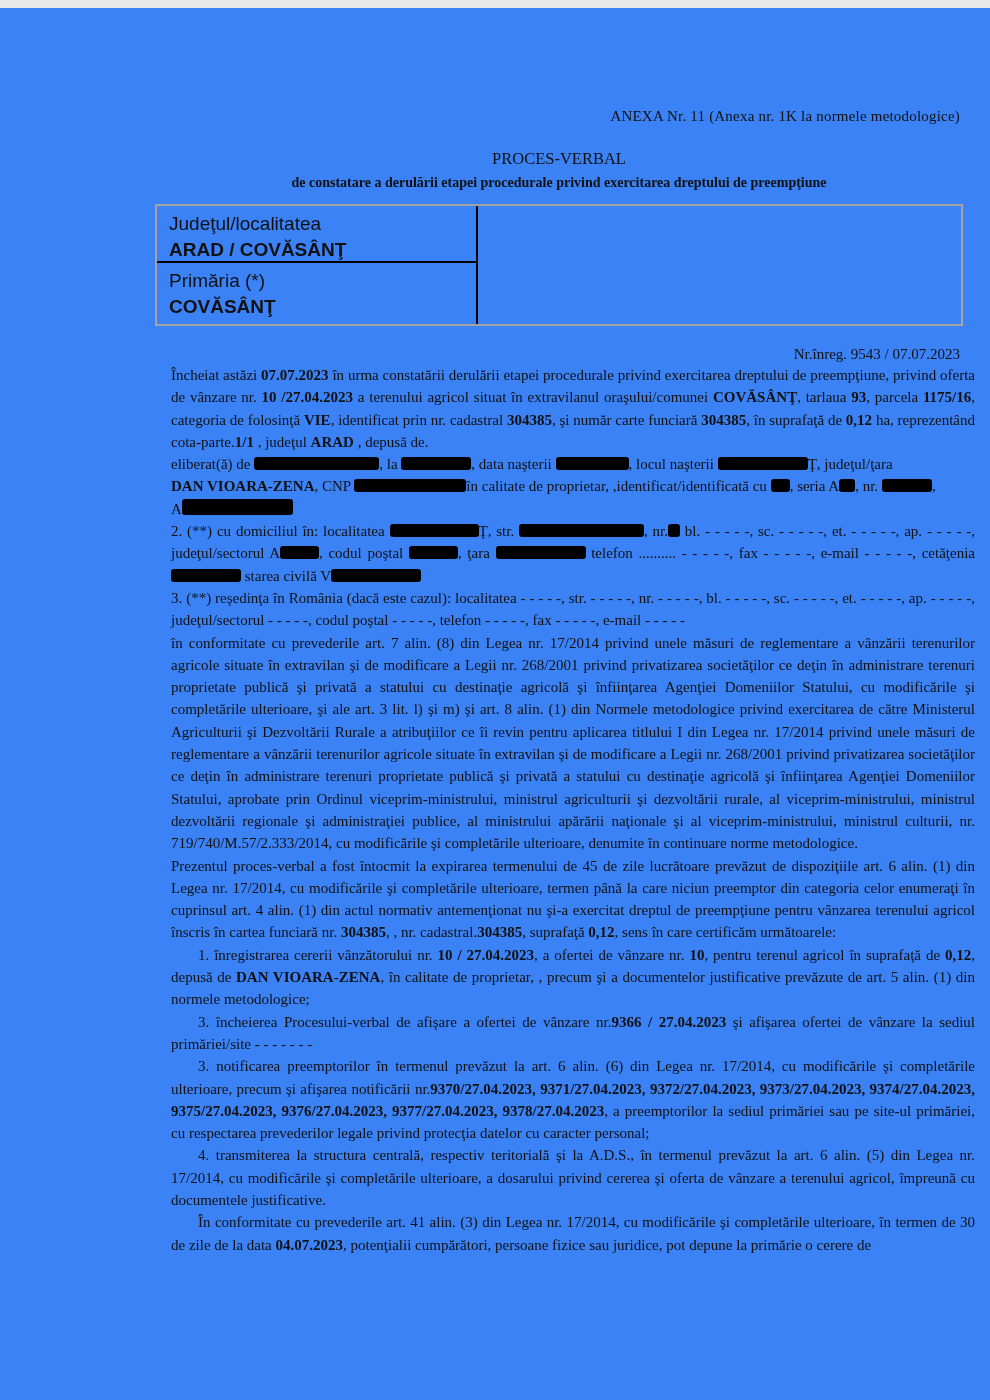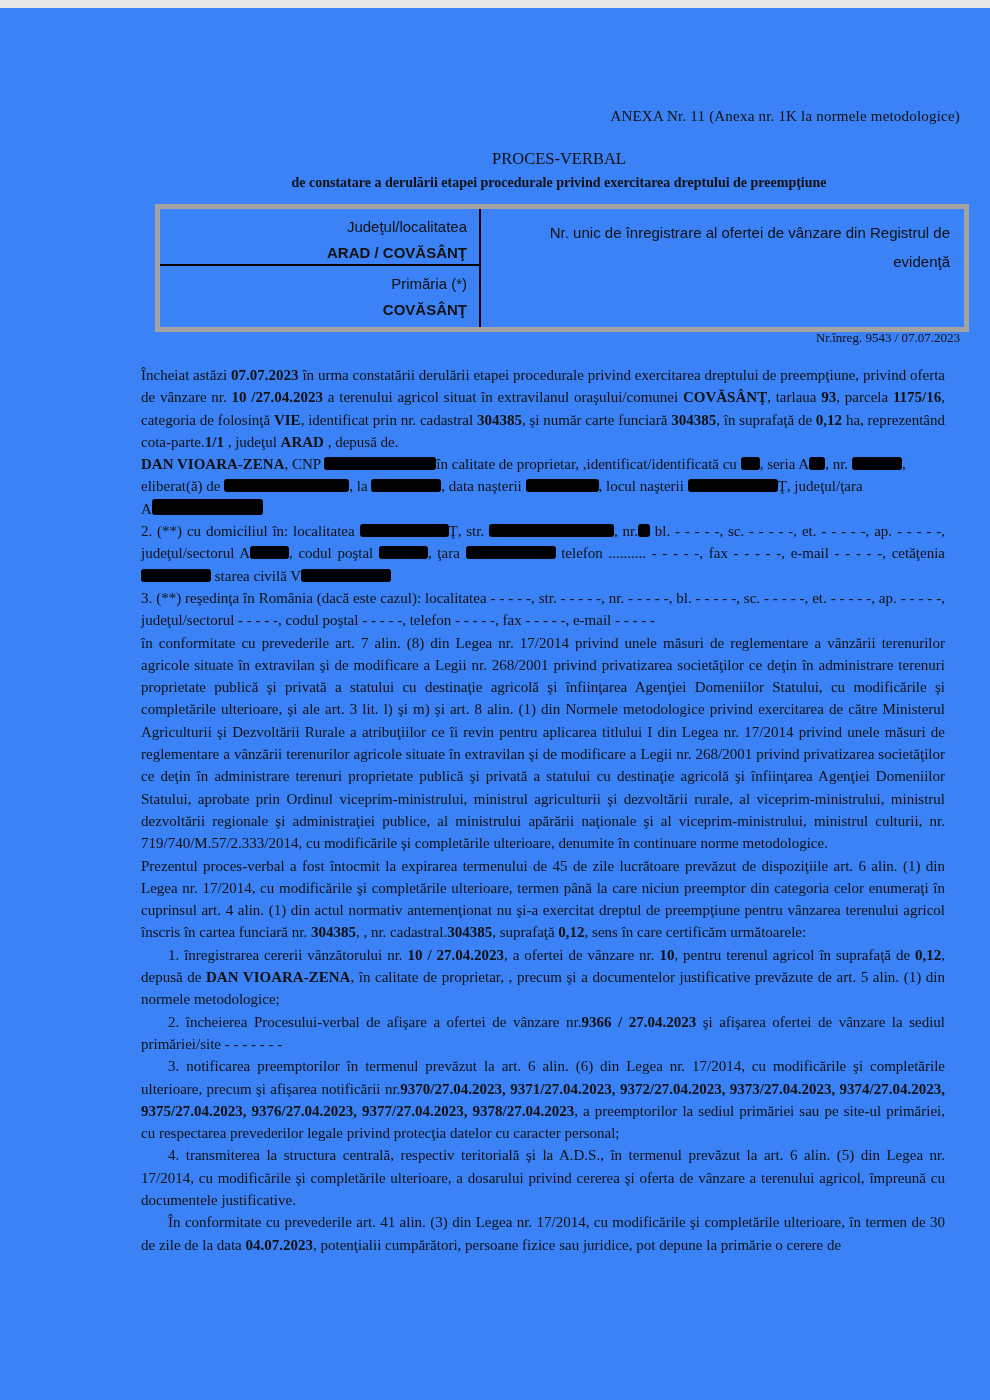--- a/index.html
+++ b/index.html
@@ -39,55 +39,54 @@
     text-align: center;
     font-weight: bold;
     font-size: 14px;
   }
   .reg-table {
     position: absolute;
     top: 196px;
     left: 155px;
     width: 804px;
     height: 118px;
-    border: 5px solid #a3a3a3;
+    border: 2px solid #a3a3a3;
     display: flex;
     font-family: "Liberation Sans", sans-serif;
-    font-size: 15px;
+    font-size: 19px;
     line-height: 26px;
-    text-align: right;
   }
   .reg-left {
     width: 321px;
     border-right: 2px solid #000;
     display: flex;
     flex-direction: column;
     box-sizing: border-box;
   }
   .reg-cell { padding: 5px 12px; box-sizing: border-box; }
   .reg-cell-top { height: 57px; border-bottom: 2px solid #000; }
   .reg-cell-bottom { flex: 1; }
   .reg-right {
     flex: 1;
     padding: 9px 14px;
     line-height: 29px;
     box-sizing: border-box;
   }
   .bval { font-weight: bold; }
   .nrinreg {
     position: absolute;
-    top: 322px;
+    top: 338px;
     right: 30px;
-    font-size: 13px;
+    font-size: 15px;
     white-space: nowrap;
   }
   .doc-body {
     position: absolute;
     top: 356px;
-    left: 141px;
+    left: 171px;
     width: 804px;
     font-size: 15px;
     line-height: 22.3px;
     text-align: justify;
   }
   .doc-body p { margin: 0; }
   .doc-body p.ind { text-indent: 27px; }
   .redact {
     display: inline-block;
     height: 13px;
@@ -133,37 +132,36 @@
       <div class="reg-cell reg-cell-top">
         <div>Judeţul/localitatea</div>
         <div class="bval">ARAD / COVĂSÂNŢ</div>
       </div>
       <div class="reg-cell reg-cell-bottom">
         <div>Primăria (*)</div>
         <div class="bval">COVĂSÂNŢ</div>
       </div>
     </div>
     <div class="reg-right">
-      <div>Nr. unic de înregistrare al ofertei de vânzare din Registrul de evidenţă</div>
     </div>
   </div>
 
   <div class="nrinreg">Nr.înreg. 9543 / 07.07.2023</div>
 
   <div class="doc-body">
     <p><span>Încheiat astăzi </span><b>07.07.2023</b><span> în urma constatării derulării etapei procedurale privind exercitarea dreptului de preempţiune, privind oferta de vânzare nr. </span><b>10 /27.04.2023</b><span> a terenului agricol situat în extravilanul oraşului/comunei </span><b>COVĂSÂNŢ</b><span>, tarlaua </span><b>93</b><span>, parcela </span><b>1175/16</b><span>, categoria de folosinţă </span><b>VIE</b><span>, identificat prin nr. cadastral </span><b>304385</b><span>, şi număr carte funciară </span><b>304385</b><span>, în suprafaţă de </span><b>0,12</b><span> ha, reprezentând cota-parte.</span><b>1/1</b><span> , judeţul </span><b>ARAD</b><span> , depusă de.</span></p>
+    <p><span>eliberat(ă) de </span><span class="redact" style="width: 125px;"></span><span>, la </span><span class="redact" style="width: 70px;"></span><span>, data naşterii </span><span class="redact" style="width: 73px;"></span><span>, locul naşterii </span><span class="redact" style="width: 90px;"></span><span>Ţ, judeţul/ţara</span></p>
     <p><b>DAN VIOARA-ZENA</b><span>, CNP </span><span class="redact" style="width: 112px;"></span><span>în calitate de proprietar, ,identificat/identificată cu </span><span class="redact" style="width: 19px;"></span><span>, seria A</span><span class="redact" style="width: 16px;"></span><span>, nr. </span><span class="redact" style="width: 50px;"></span><span>,</span></p>
-    <p><span>eliberat(ă) de </span><span class="redact" style="width: 125px;"></span><span>, la </span><span class="redact" style="width: 70px;"></span><span>, data naşterii </span><span class="redact" style="width: 73px;"></span><span>, locul naşterii </span><span class="redact" style="width: 90px;"></span><span>Ţ, judeţul/ţara</span></p>
     <p><span>A</span><span class="redact" style="width: 111px; height: 16px;"></span></p>
     <p><span>2. (**) cu domiciliul în: localitatea </span><span class="redact" style="width: 89px;"></span><span>Ţ, str. </span><span class="redact" style="width: 125px;"></span><span>, nr.</span><span class="redact" style="width: 12px;"></span><span> bl. - - - - -, sc. - - - - -, et. - - - - -, ap. - - - - -, judeţul/sectorul A</span><span class="redact" style="width: 39px;"></span><span>, codul poştal </span><span class="redact" style="width: 49px;"></span><span>, ţara </span><span class="redact" style="width: 90px;"></span><span> telefon .......... - - - - -, fax - - - - -, e-mail - - - - -, cetăţenia </span><span class="redact" style="width: 70px;"></span><span> starea civilă V</span><span class="redact" style="width: 90px;"></span></p>
     <p><span>3. (**) reşedinţa în România (dacă este cazul): localitatea - - - - -, str. - - - - -, nr. - - - - -, bl. - - - - -, sc. - - - - -, et. - - - - -, ap. - - - - -, judeţul/sectorul - - - - -, codul poştal - - - - -, telefon - - - - -, fax - - - - -, e-mail - - - - -</span></p>
     <p><span>în conformitate cu prevederile art. 7 alin. (8) din Legea nr. 17/2014 privind unele măsuri de reglementare a vânzării terenurilor agricole situate în extravilan şi de modificare a Legii nr. 268/2001 privind privatizarea societăţilor ce deţin în administrare terenuri proprietate publică şi privată a statului cu destinaţie agricolă şi înfiinţarea Agenţiei Domeniilor Statului, cu modificările şi completările ulterioare, şi ale art. 3 lit. l) şi m) şi art. 8 alin. (1) din Normele metodologice privind exercitarea de către Ministerul Agriculturii şi Dezvoltării Rurale a atribuţiilor ce îi revin pentru aplicarea titlului I din Legea nr. 17/2014 privind unele măsuri de reglementare a vânzării terenurilor agricole situate în extravilan şi de modificare a Legii nr. 268/2001 privind privatizarea societăţilor ce deţin în administrare terenuri proprietate publică şi privată a statului cu destinaţie agricolă şi înfiinţarea Agenţiei Domeniilor Statului, aprobate prin Ordinul viceprim-ministrului, ministrul agriculturii şi dezvoltării rurale, al viceprim-ministrului, ministrul dezvoltării regionale şi administraţiei publice, al ministrului apărării naţionale şi al viceprim-ministrului, ministrul culturii, nr. 719/740/M.57/2.333/2014, cu modificările şi completările ulterioare, denumite în continuare norme metodologice.</span></p>
     <p><span>Prezentul proces-verbal a fost întocmit la expirarea termenului de 45 de zile lucrătoare prevăzut de dispoziţiile art. 6 alin. (1) din Legea nr. 17/2014, cu modificările şi completările ulterioare, termen până la care niciun preemptor din categoria celor enumeraţi în cuprinsul art. 4 alin. (1) din actul normativ antemenţionat nu şi-a exercitat dreptul de preempţiune pentru vânzarea terenului agricol înscris în cartea funciară nr. </span><b>304385</b><span>, , nr. cadastral.</span><b>304385</b><span>, suprafaţă </span><b>0,12</b><span>, sens în care certificăm următoarele:</span></p>
     <p class="ind"><span>1. înregistrarea cererii vânzătorului nr. </span><b>10 / 27.04.2023</b><span>, a ofertei de vânzare nr. </span><b>10</b><span>, pentru terenul agricol în suprafaţă de </span><b>0,12</b><span>, depusă de </span><b>DAN VIOARA-ZENA</b><span>, în calitate de proprietar, , precum şi a documentelor justificative prevăzute de art. 5 alin. (1) din normele metodologice;</span></p>
-    <p class="ind"><span>2. încheierea Procesului-verbal de afişare a ofertei de vânzare nr.</span><b>9366 / 27.04.2023</b><span> şi afişarea ofertei de vânzare la sediul primăriei/site - - - - - - -</span></p>
+    <p class="ind"><span>3. încheierea Procesului-verbal de afişare a ofertei de vânzare nr.</span><b>9366 / 27.04.2023</b><span> şi afişarea ofertei de vânzare la sediul primăriei/site - - - - - - -</span></p>
     <p class="ind"><span>3. notificarea preemptorilor în termenul prevăzut la art. 6 alin. (6) din Legea nr. 17/2014, cu modificările şi completările ulterioare, precum şi afişarea notificării nr.</span><b>9370/27.04.2023, 9371/27.04.2023, 9372/27.04.2023, 9373/27.04.2023, 9374/27.04.2023, 9375/27.04.2023, 9376/27.04.2023, 9377/27.04.2023, 9378/27.04.2023</b><span>, a preemptorilor la sediul primăriei sau pe site-ul primăriei, cu respectarea prevederilor legale privind protecţia datelor cu caracter personal;</span></p>
     <p class="ind"><span>4. transmiterea la structura centrală, respectiv teritorială şi la A.D.S., în termenul prevăzut la art. 6 alin. (5) din Legea nr. 17/2014, cu modificările şi completările ulterioare, a dosarului privind cererea şi oferta de vânzare a terenului agricol, împreună cu documentele justificative.</span></p>
     <p class="ind"><span>În conformitate cu prevederile art. 41 alin. (3) din Legea nr. 17/2014, cu modificările şi completările ulterioare, în termen de 30 de zile de la data </span><b>04.07.2023</b><span>, potenţialii cumpărători, persoane fizice sau juridice, pot depune la primărie o cerere de</span></p>
   </div>
 
   <div class="scan-bar">
     <span class="smudge"></span>
   </div>
 
 </div>

